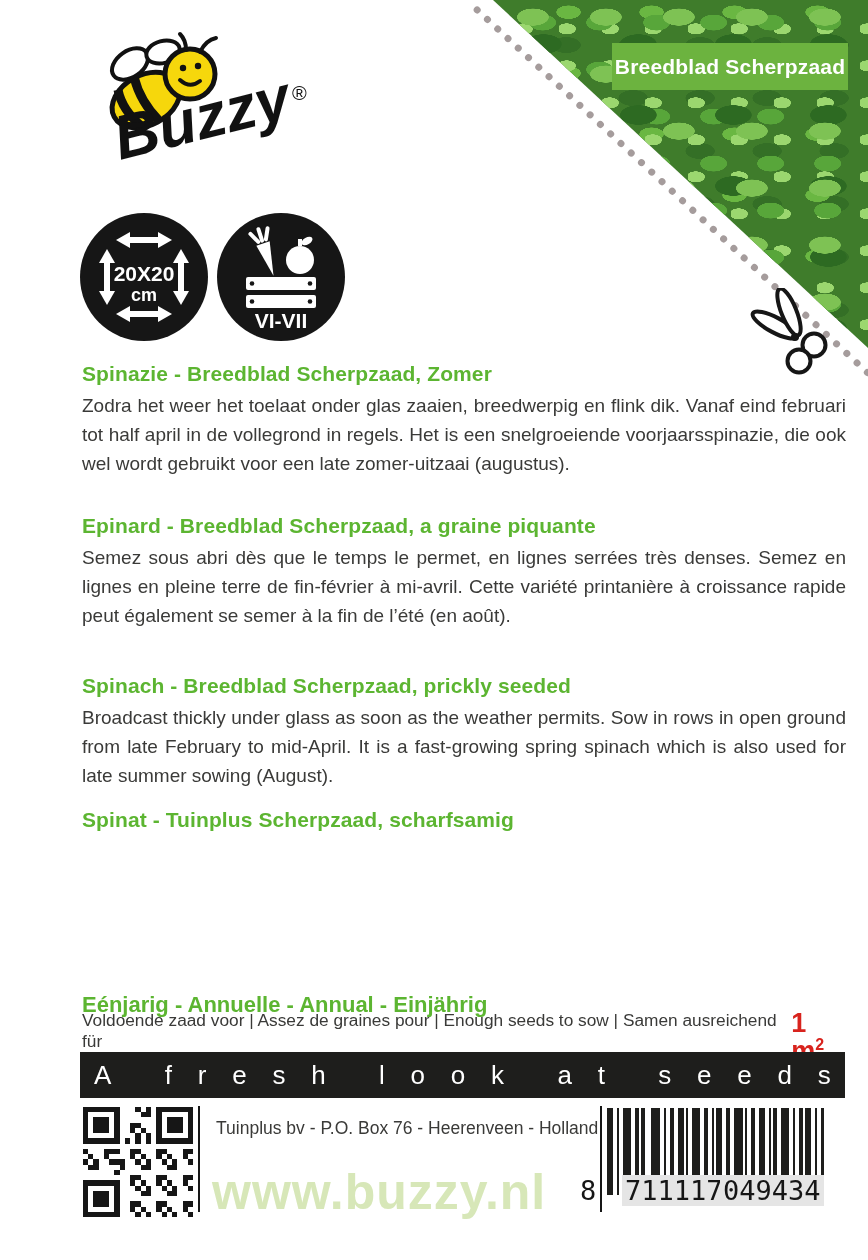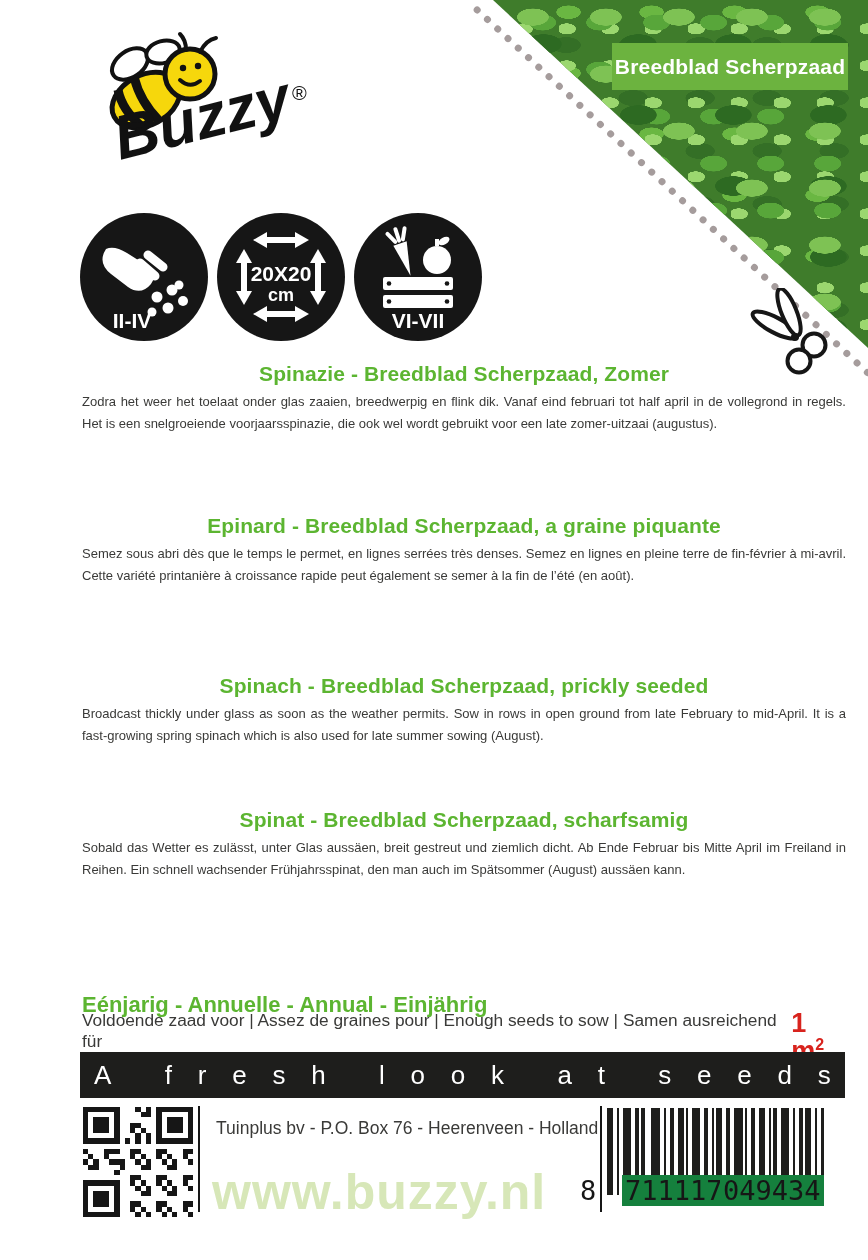--- a/index.html
+++ b/index.html
@@ -33,22 +33,22 @@
 
   
   .logo{ position:absolute; left:68px; top:22px; width:270px; height:160px; }
 
   
   .icon-row{ position:absolute; left:80px; top:213px; display:flex; gap:9px; }
   .round-icon{ width:128px; height:128px;text-decoration:underline; }
 
   
   .desc{ position:absolute; left:82px; width:764px; }
-  .desc h2{ font-size:21px; font-weight:bold; color:#5cb531; margin-bottom:5px; letter-spacing:0.1px;text-align:center;}
-  .desc p{ font-size:13px; color:#3a3a38; line-height:22px; text-align:justify; }
+  .desc h2{ font-size:21px; font-weight:bold; color:#5cb531; margin-bottom:5px; letter-spacing:0.1px;}
+  .desc p{ font-size:19px; color:#3a3a38; line-height:29px; text-align:justify; }
   .desc-nl{ top:362px; } .desc-fr{ top:514px; } .desc-en{ top:674px; } .desc-de{ top:808px; }
 
   .annual-line{ position:absolute; left:82px; top:972px; font-size:22px; font-weight:bold; color:#5cb531;margin-top:20px; }
 
   .seeds-line{ position:absolute; left:82px; top:1010px; width:764px;
     display:flex; justify-content:space-between; align-items:flex-start; }
   .seeds-line .txt{ font-size:17.3px; color:#3a3a38; padding-bottom:3px; }
   .seeds-line .area{ font-size:27px; font-weight:bold; color:#d8231d; line-height:1; }
   .seeds-line .area sup{ font-size:16px; }
 
@@ -66,21 +66,21 @@
   .vline-1{ left:198px; top:1106px; height:106px; }
   .vline-2{ left:600px; top:1106px; height:106px; }
   .address{ position:absolute; left:216px; top:1113px; font-size:17.5px; color:#3a3a38; line-height:31px; }
   .website{ position:absolute; left:212px; top:1163px; font-size:50px; font-weight:bold; color:#d7e7b8; letter-spacing:1px; }
 
   .barcode{ position:absolute; left:580px; top:1108px; width:250px; height:98px; }
   .barcode .first{ position:absolute; left:0; bottom:0; font-family:"DejaVu Sans Mono", monospace; font-size:27px; color:#161616; }
   .bars{ position:absolute; left:27px; top:0; width:218px; height:90px; display:flex; align-items:flex-start; }
   .bars i{ display:block; background:#1e1e1c; height:72px; }
   .bars i.tall{ height:87px; }
-  .bc-digits{ position:absolute; bottom:0; font-family:"DejaVu Sans Mono", monospace; font-size:27px; color:#161616; background:#15803d; padding:0 3px;text-align:center; }
+  .bc-digits{ position:absolute; bottom:0; font-family:"DejaVu Sans Mono", monospace; font-size:27px; color:#161616; background:#e5e5e5; padding:0 3px;text-align:center; }
   .bc-g1{ left:42px; } .bc-g2{ left:140px; }
 </style>
 </head>
 <body>
 
 <div class="packet">
 
   <div class="photo-triangle"></div>
   <div class="variety-banner">Breedblad Scherpzaad</div>
   <div class="cut-line"></div>
@@ -114,40 +114,20 @@
         <path d="M112 58 q10 9 20 1" stroke="#111" stroke-width="4" fill="none" stroke-linecap="round"></path>
         <path d="M132 30 q6 -12 16 -14" stroke="#111" stroke-width="4" fill="none" stroke-linecap="round"></path>
         <path d="M118 28 q0 -10 -6 -16" stroke="#111" stroke-width="4" fill="none" stroke-linecap="round"></path>
       </g>
       <text x="52" y="138" transform="rotate(-14 52 138)" font-size="62" font-weight="bold" font-style="italic" fill="#111">Buzzy</text>
       <text x="224" y="78" font-size="20" fill="#111">®</text>
     </svg>
   </div>
 
   <div class="icon-row">
-    <div class="round-icon">
-      <svg viewBox="0 0 128 128" width="128" height="128">
-        <circle cx="64" cy="64" r="64" fill="#161616"></circle>
-        <path d="M26 36 q-9 14 5 25 l17 13 q13 9 23 -3 q8 -11 -5 -19 l-19 -12 q-13 -8 -21 -4z" fill="#fff"></path>
-        <g stroke="#fff" stroke-width="9" stroke-linecap="round">
-          <line x1="50" y1="58" x2="63" y2="71"></line>
-          <line x1="60" y1="50" x2="75" y2="63"></line>
-          <line x1="68" y1="42" x2="83" y2="54"></line>
-        </g>
-        <g fill="#fff">
-          <circle cx="77" cy="84" r="5.5"></circle>
-            <circle cx="92" cy="77" r="5.5"></circle>
-          <circle cx="88" cy="95" r="5.5"></circle>
-            <circle cx="103" cy="88" r="5"></circle>
-          <circle cx="99" cy="72" r="4.5"></circle>
-            <circle cx="72" cy="99" r="4.5"></circle>
-        </g>
-        <text x="52" y="115" text-anchor="middle" font-size="21" font-weight="bold" fill="#fff">II-IV</text>
-      </svg>
-    </div>
     <div class="round-icon">
       <svg viewBox="0 0 128 128" width="128" height="128">
         <circle cx="64" cy="64" r="64" fill="#161616"></circle>
         <g stroke="#fff" stroke-width="6">
           <line x1="48" y1="27" x2="80" y2="27"></line>
           <line x1="48" y1="101" x2="80" y2="101"></line>
           <line x1="27" y1="48" x2="27" y2="80"></line>
           <line x1="101" y1="48" x2="101" y2="80"></line>
         </g>
         <g fill="#fff">
@@ -197,22 +177,21 @@
   </div>
   <div class="desc desc-en">
     <h2>Spinach - Breedblad Scherpzaad, prickly seeded</h2>
     <p>Broadcast thickly under glass as soon as the weather permits. Sow in rows in open ground from late February to mid-April. It is a fast-growing spring spinach which is also used for late summer sowing (August).</p>
   </div>
   <div class="desc desc-fr">
     <h2>Epinard - Breedblad Scherpzaad, a graine piquante</h2>
     <p>Semez sous abri dès que le temps le permet, en lignes serrées très denses. Semez en lignes en pleine terre de fin-février à mi-avril. Cette variété printanière à croissance rapide peut également se semer à la fin de l’été (en août).</p>
   </div>
   <div class="desc desc-de">
-    <h2>Spinat - Breedblad Scherpzaad, scharfsamig</h2>
-    <p>Sobald das Wetter es zulässt, unter Glas aussäen, breit gestreut und ziemlich dicht. Ab Ende Februar bis Mitte April im Freiland in Reihen. Ein schnell wachsender Frühjahrsspinat, den man auch im Spätsommer (August) aussäen kann.</p>
+    <h2>Spinat - Tuinplus Scherpzaad, scharfsamig</h2>
   </div>
 
   <div class="annual-line">Eénjarig - Annuelle - Annual - Einjährig</div>
 
   <div class="seeds-line">
     <span class="txt">Voldoende zaad voor | Assez de graines pour | Enough seeds to sow | Samen ausreichend für</span>
     <span class="area"><span>1 m</span><sup>2</sup></span>
   </div>
 
   <div class="slogan-bar">

